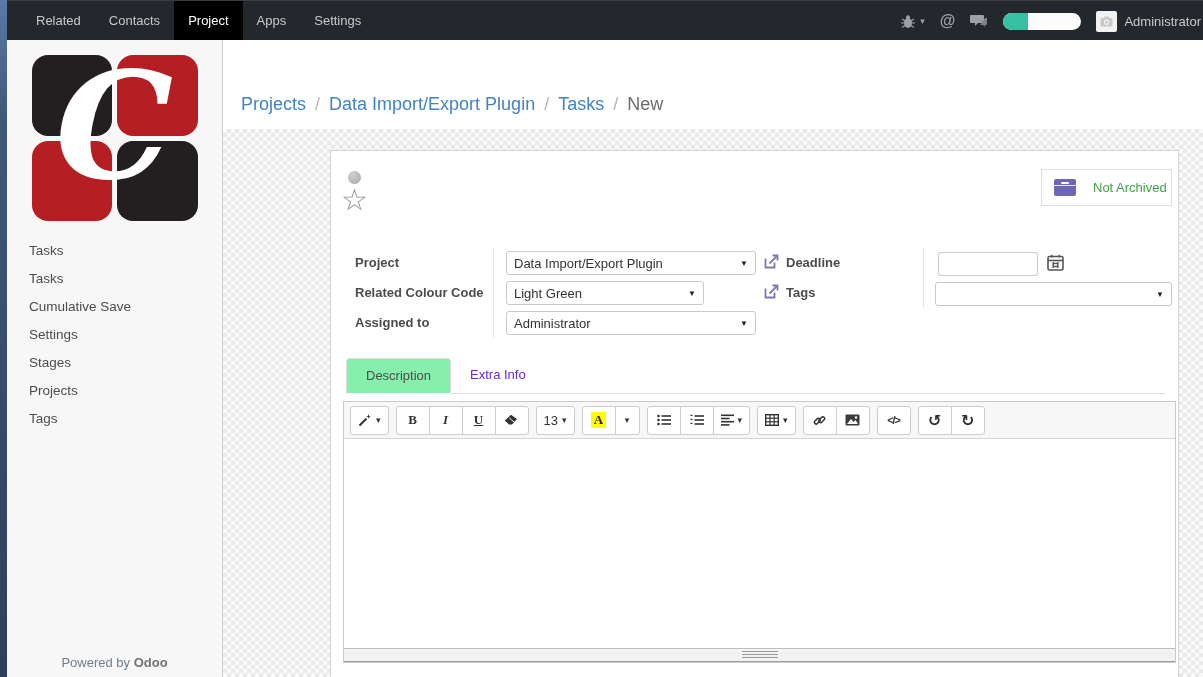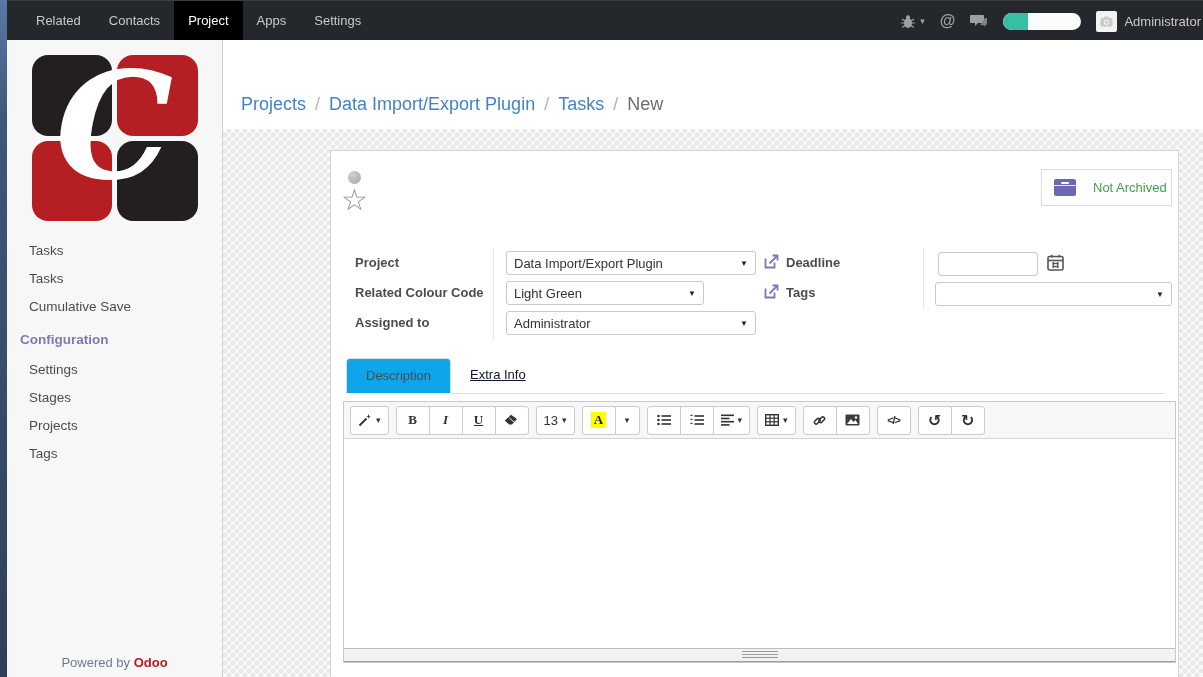--- a/index.html
+++ b/index.html
@@ -40,21 +40,21 @@
   .logo-letter { position:absolute; left:0; top:-12px; width:100%; height:100%;
     display:flex; align-items:center; justify-content:center;
     font-family:"DejaVu Serif", serif; font-style:italic; font-weight:bold;
     font-size:148px; color:#fff; }
   #menu { margin-top:22px; font-size:13.5px; }
   .menu-heading { padding-left:13px; color:#7c7bad; font-weight:bold; line-height:18px; cursor:pointer; }
   .menu-heading.spaced { margin-top:17px; }
   .menu-item { padding-left:22px; color:#4c4c4c; line-height:15px; margin-top:13px; cursor:pointer; }
   #sidebar-footer { position:absolute; bottom:7px; width:100%; text-align:center;
     font-size:13px; color:#717c8f; }
-  #sidebar-footer b { color:#b91c1c; }
+  #sidebar-footer b { color:#737373; }
 
   
   #control-panel { position:absolute; left:223px; top:40px; width:980px; height:89px;
     background:#fff; border-bottom:1px solid #dcdcdc;margin-top:43px; }
   #breadcrumb { position:absolute; left:18px; top:11px; font-size:18px; color:#777;
     white-space:nowrap; }
   .crumb { color:#4383c4; cursor:pointer; }
   .crumb.current { color:#6d6d6d; cursor:default; }
   .crumb + .crumb::before { content:"/"; color:#b5b5b5; margin:0 9px; }
   #cp-buttons { position:absolute; left:17px; top:52px; display:flex; gap:5px; }
@@ -103,23 +103,23 @@
     padding:0 20px 0 7px; cursor:pointer; }
   .fselect .sel-caret { position:absolute; right:7px; font-size:8px; color:#222; }
   .finput { position:absolute; height:24px; border:1px solid #c9c9c9; border-radius:3px;
     background:#fff; }
   .ext-link { position:absolute; width:17px; height:17px; cursor:pointer; }
 
   
   #tabs { position:absolute; left:15px; top:207px; width:819px; height:36px;
     border-bottom:1px solid #ddd; display:flex; }
   .tab { font-size:13px; padding:9px 19px; cursor:pointer; }
-  .tab.active { background:#0ea5e9; border:1px solid #ddd; border-bottom:1px solid #fff;
+  .tab.active { background:#86efac; border:1px solid #ddd; border-bottom:1px solid #fff;
     border-radius:4px 4px 0 0; color:#4c4c4c; margin-bottom:-1px; }
-  .tab.inactive { color:#0f172a;text-decoration:underline; }
+  .tab.inactive { color:#6d28d9; }
 
   
   #editor { position:absolute; left:12px; top:250px; width:833px;
     border:1px solid #c9c9c9; }
   #toolbar { height:37px; background:#f7f7f7; border-bottom:1px solid #d5d5d5;
     display:flex; align-items:center; padding:0 6px; gap:7px; }
   .tgroup { display:flex; }
   .tbtn { min-width:34px; height:29px; background:#fff; border:1px solid #ccc;
     display:flex; align-items:center; justify-content:center; gap:4px;
     font-size:13px; color:#333; margin-left:-1px; cursor:pointer; padding:0 7px; }
@@ -200,21 +200,20 @@
         <div class="logo-sq sq-red"></div>
         <div class="logo-sq sq-red"></div>
         <div class="logo-sq sq-black"></div>
       </div>
       <div class="logo-letter">C</div>
     </div>
     <div id="menu">
       <div class="menu-item">Tasks</div>
       <div class="menu-item">Tasks</div>
       <div class="menu-item">Cumulative Save</div>
-      <div class="menu-heading spaced">Configuration</div>
       <div class="menu-item">Settings</div>
       <div class="menu-item">Stages</div>
       <div class="menu-item">Projects</div>
       <div class="menu-item">Tags</div>
     </div>
     <div id="sidebar-footer">
       <span>Powered by</span>
       <b>Odoo</b>
     </div>
   </div>

